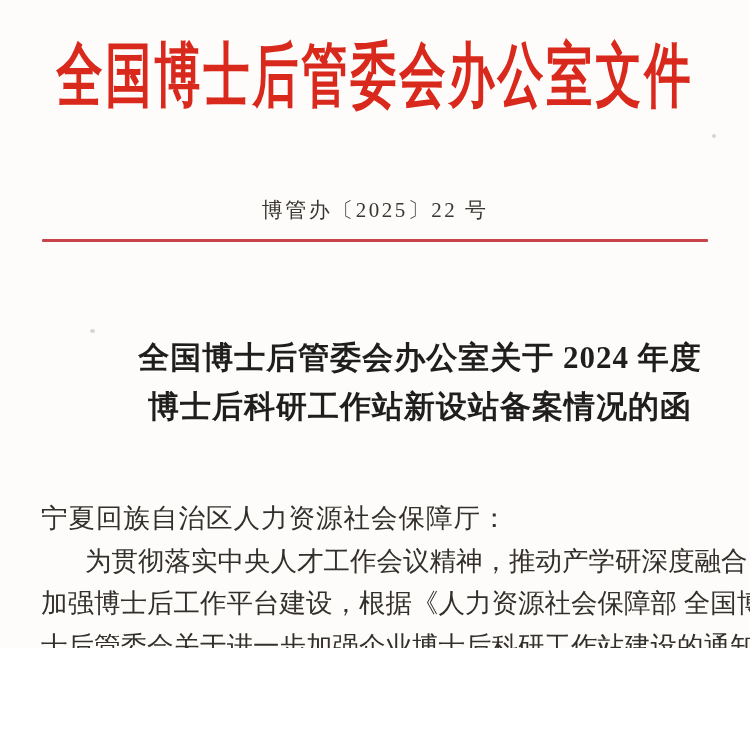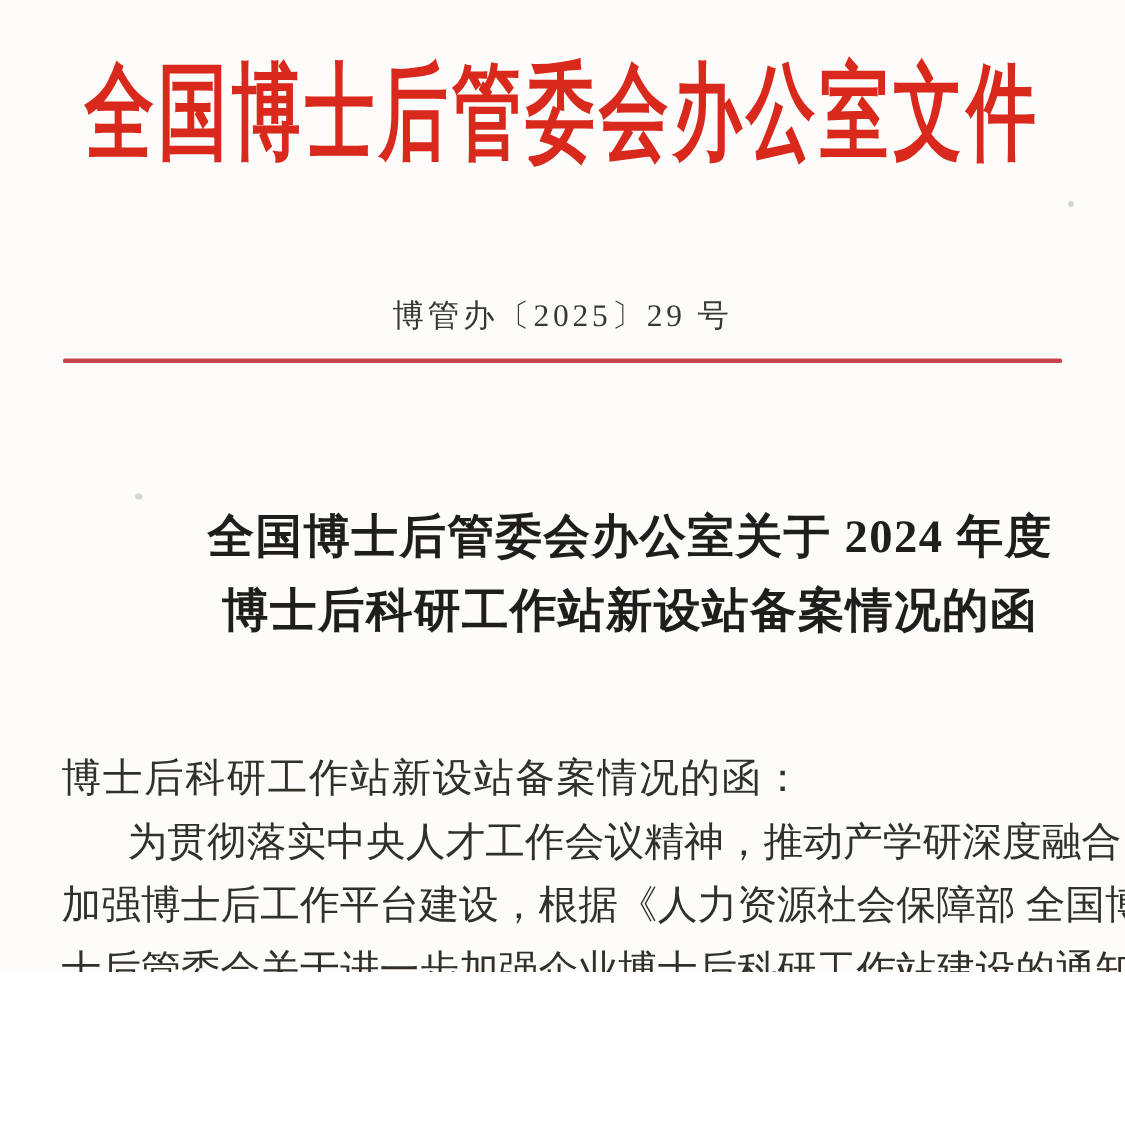--- a/index.html
+++ b/index.html
@@ -104,31 +104,31 @@
   .speck-1 { left: 90px;  top: 329px; width: 5px; height: 4px; }
   .speck-2 { left: 712px; top: 134px; width: 4px; height: 4px; }
 </style>
 </head>
 <body>
 
 <div class="page">
 
   <div class="doc-header">全国博士后管委会办公室文件</div>
 
-  <div class="doc-number">博管办〔2025〕29 号</div>
+  <div class="doc-number">博管办〔2025〕22 号</div>
 
   <div class="red-rule"></div>
 
   <div class="doc-title">
     <div>全国博士后管委会办公室关于 2024 年度</div>
     <div>博士后科研工作站新设站备案情况的函</div>
   </div>
 
   <div class="doc-body">
-    <div class="salutation">博士后科研工作站新设站备案情况的函：</div>
+    <div class="salutation">宁夏回族自治区人力资源社会保障厅：</div>
     <div class="body-line indent">为贯彻落实中央人才工作会议精神，推动产学研深度融合，</div>
     <div class="body-line">加强博士后工作平台建设，根据《人力资源社会保障部 全国博</div>
     <div class="body-line">士后管委会关于进一步加强企业博士后科研工作站建设的通知》</div>
     <div class="body-line">（人社部发〔2021〕88 号）和《全国博士后管理委员会办公室关</div>
     <div class="body-line">于开展 2024 年博士后科研工作站新设站工作的通知》（博管办</div>
   </div>
 
   <div class="speck speck-1"></div>
   <div class="speck speck-2"></div>
 

